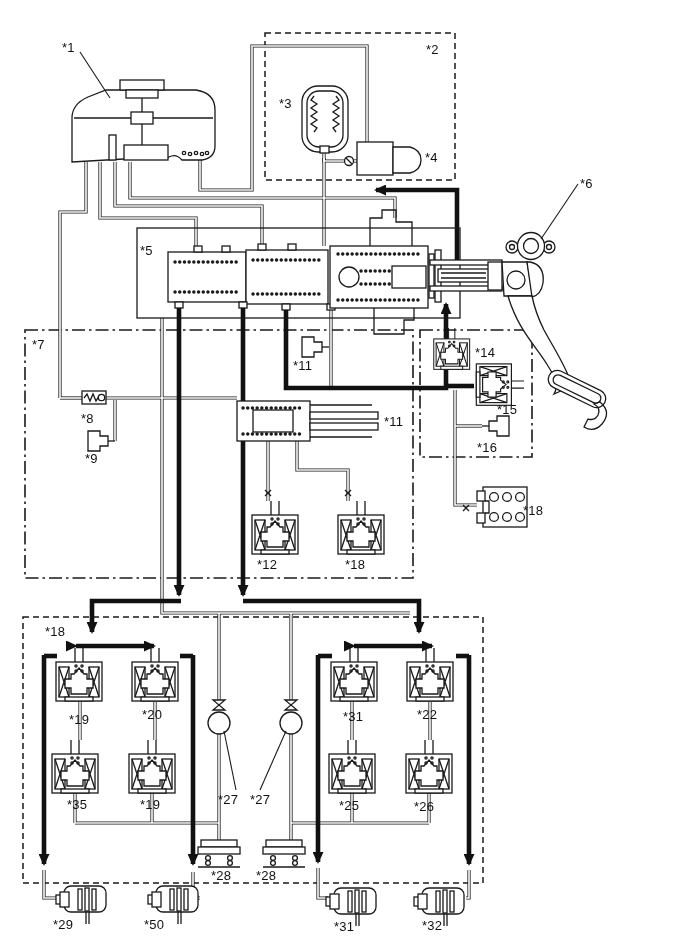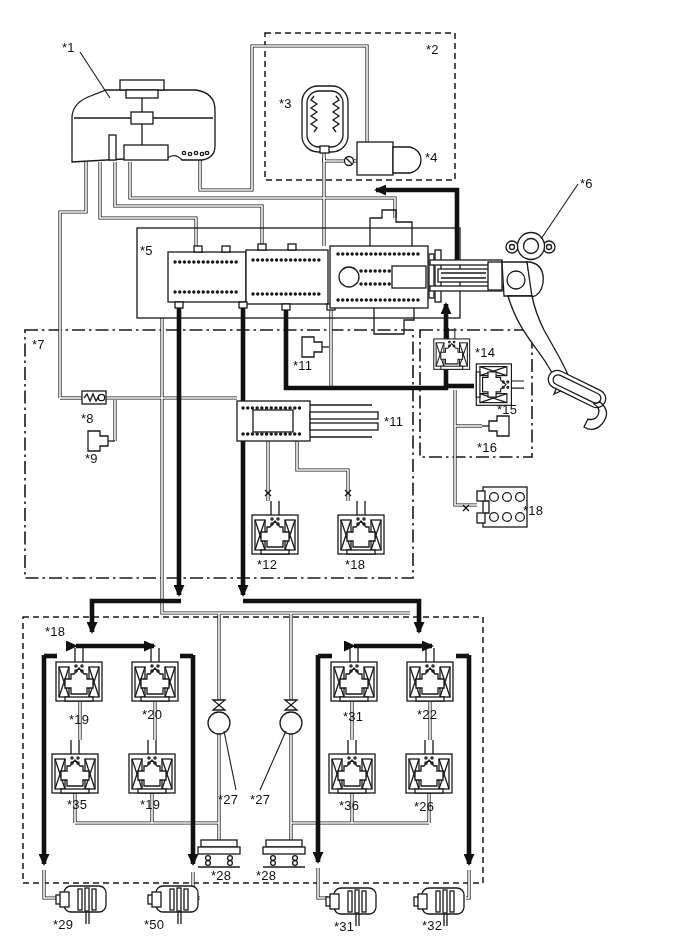--- a/index.html
+++ b/index.html
@@ -404,21 +404,21 @@
   <span class="lbl" style="left:497px;top:402px">*15</span>
   <span class="lbl" style="left:477px;top:440px">*16</span>
   <span class="lbl" style="left:523px;top:503px">*18</span>
   <span class="lbl" style="left:45px;top:624px">*18</span>
   <span class="lbl" style="left:69px;top:712px">*19</span>
   <span class="lbl" style="left:142px;top:707px">*20</span>
   <span class="lbl" style="left:343px;top:709px">*31</span>
   <span class="lbl" style="left:417px;top:707px">*22</span>
   <span class="lbl" style="left:67px;top:797px">*35</span>
   <span class="lbl" style="left:140px;top:797px">*19</span>
-  <span class="lbl" style="left:339px;top:798px">*36</span>
+  <span class="lbl" style="left:339px;top:798px">*25</span>
   <span class="lbl" style="left:414px;top:799px">*26</span>
   <span class="lbl" style="left:218px;top:792px">*27</span>
   <span class="lbl" style="left:250px;top:792px">*27</span>
   <span class="lbl" style="left:211px;top:868px">*28</span>
   <span class="lbl" style="left:256px;top:868px">*28</span>
   <span class="lbl" style="left:53px;top:917px">*29</span>
   <span class="lbl" style="left:144px;top:917px">*50</span>
   <span class="lbl" style="left:334px;top:919px">*31</span>
   <span class="lbl" style="left:422px;top:918px">*32</span>
 </div>

